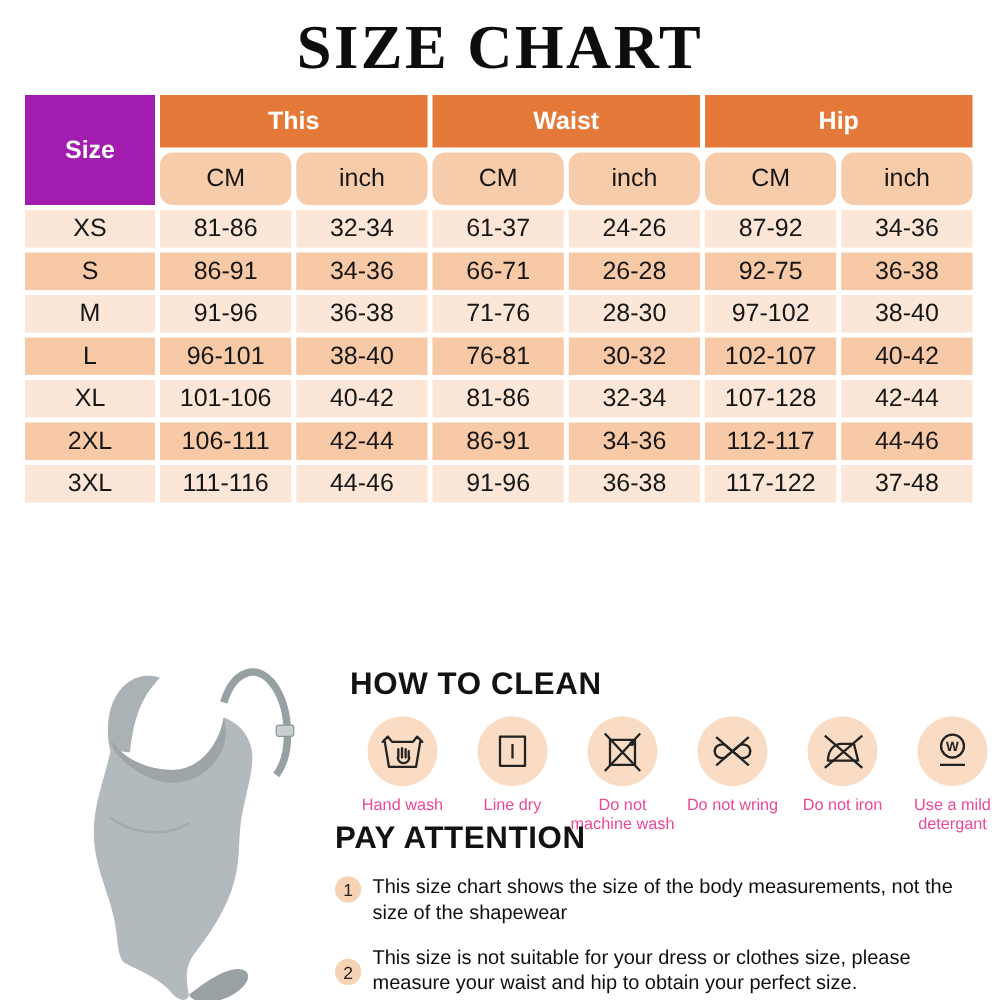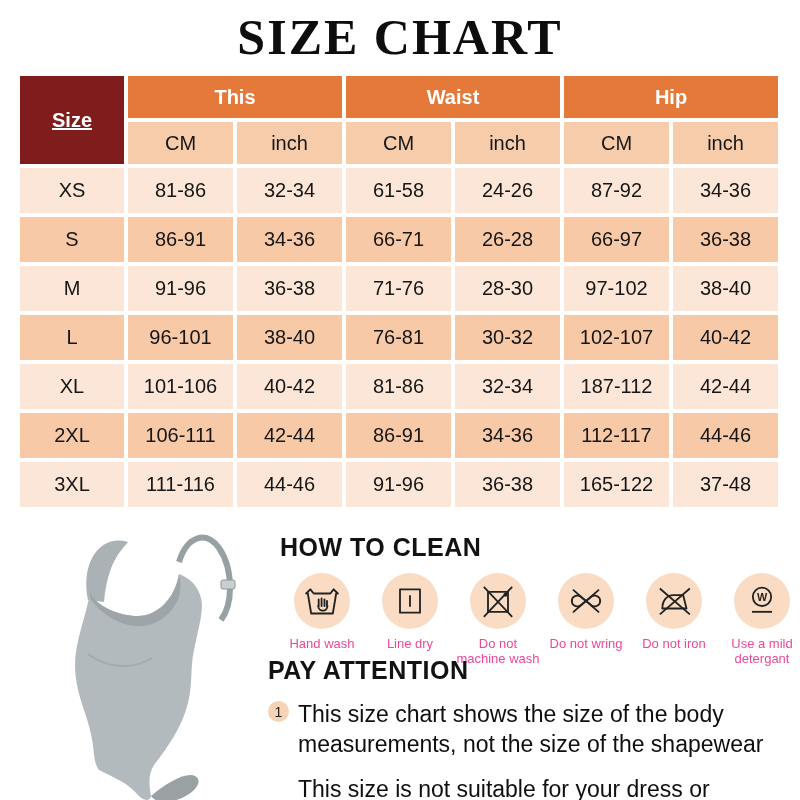--- a/index.html
+++ b/index.html
@@ -27,28 +27,28 @@
   table.size-chart th,table.size-chart td{
     text-align:center;vertical-align:middle;
     font-size:20px;padding:0;
   }
   col.c-size{width:104px;}
   col.c-val{width:105px;}
   th.group{
     background:#E5793A;color:#ffffff;font-weight:bold;font-size:21px;height:42px;
   }
   th.size-head{
-    background:#7f1d1d;color:#ffffff;font-weight:bold;font-size:21px;text-decoration:underline;
+    background:#a21caf;color:#ffffff;font-weight:bold;font-size:21px;
   }
   th.unit{
-    background:#F6CCAB;font-weight:400;height:42px;color:#161616;
+    background:#F6CCAB;font-weight:400;height:42px;color:#161616;border-radius:10px;
   }
   tr.row-light td{background:#FBE6D8;}
   tr.row-dark td{background:#F7C9A6;}
-  tr.data td{height:45px;color:#161616;text-align:center;}
+  tr.data td{height:30px;color:#161616;text-align:center;}
 
   
   .bodysuit{position:absolute;left:30px;top:518px;width:238px;height:282px;}
 
   .clean-block{position:absolute;left:280px;top:533px;width:524px;}
   .section-heading{
     font-size:25px;font-weight:bold;color:#121212;letter-spacing:.5px;
   }
   .icons-row{
     display:flex;justify-content:space-between;margin-top:11px;
@@ -65,21 +65,21 @@
 
   .attention-block{position:absolute;left:268px;top:656px;width:510px;}
   .note{display:flex;gap:9px;margin-top:15px;}
   .note.align-top{align-items:flex-start;}
   .note.align-center{align-items:center;}
   .note-num{
     flex:0 0 auto;width:21px;height:21px;border-radius:50%;
     background:#F6D3B4;color:#222;font-size:14px;
     display:flex;align-items:center;justify-content:center;margin-top:1px;
   }
-  .note-text{font-size:23px;line-height:1.3;color:#0f0f0f;}
+  .note-text{font-size:16px;line-height:1.3;color:#0f0f0f;}
 </style>
 </head>
 <body>
 
 <div class="page">
 
   <div class="title">SIZE CHART</div>
 
   <table class="size-chart">
     <colgroup>
@@ -104,32 +104,32 @@
         <th class="unit">CM</th>
         <th class="unit">inch</th>
         <th class="unit">CM</th>
         <th class="unit">inch</th>
       </tr>
 
       <tr class="data row-light">
         <td>XS</td>
         <td>81-86</td>
         <td>32-34</td>
-        <td>61-58</td>
+        <td>61-37</td>
         <td>24-26</td>
         <td>87-92</td>
         <td>34-36</td>
       </tr>
       <tr class="data row-dark">
         <td>S</td>
         <td>86-91</td>
         <td>34-36</td>
         <td>66-71</td>
         <td>26-28</td>
-        <td>66-97</td>
+        <td>92-75</td>
         <td>36-38</td>
       </tr>
       <tr class="data row-light">
         <td>M</td>
         <td>91-96</td>
         <td>36-38</td>
         <td>71-76</td>
         <td>28-30</td>
         <td>97-102</td>
         <td>38-40</td>
@@ -142,39 +142,39 @@
         <td>30-32</td>
         <td>102-107</td>
         <td>40-42</td>
       </tr>
       <tr class="data row-light">
         <td>XL</td>
         <td>101-106</td>
         <td>40-42</td>
         <td>81-86</td>
         <td>32-34</td>
-        <td>187-112</td>
+        <td>107-128</td>
         <td>42-44</td>
       </tr>
       <tr class="data row-dark">
         <td>2XL</td>
         <td>106-111</td>
         <td>42-44</td>
         <td>86-91</td>
         <td>34-36</td>
         <td>112-117</td>
         <td>44-46</td>
       </tr>
       <tr class="data row-light">
         <td>3XL</td>
         <td>111-116</td>
         <td>44-46</td>
         <td>91-96</td>
         <td>36-38</td>
-        <td>165-122</td>
+        <td>117-122</td>
         <td>37-48</td>
       </tr>
     </tbody>
   </table>
 
   <svg class="bodysuit" viewBox="0 0 238 282">
 
     <path d="M149 44 C157 18 176 12 189 30 C196 40 200 54 200 70 C200 84 197 94 191 102" fill="none" stroke="#97a0a3" stroke-width="6"></path>
     <rect x="191" y="62" width="14" height="9" rx="2" fill="#c9cfd1" stroke="#8d9699" stroke-width="1"></rect>
 

